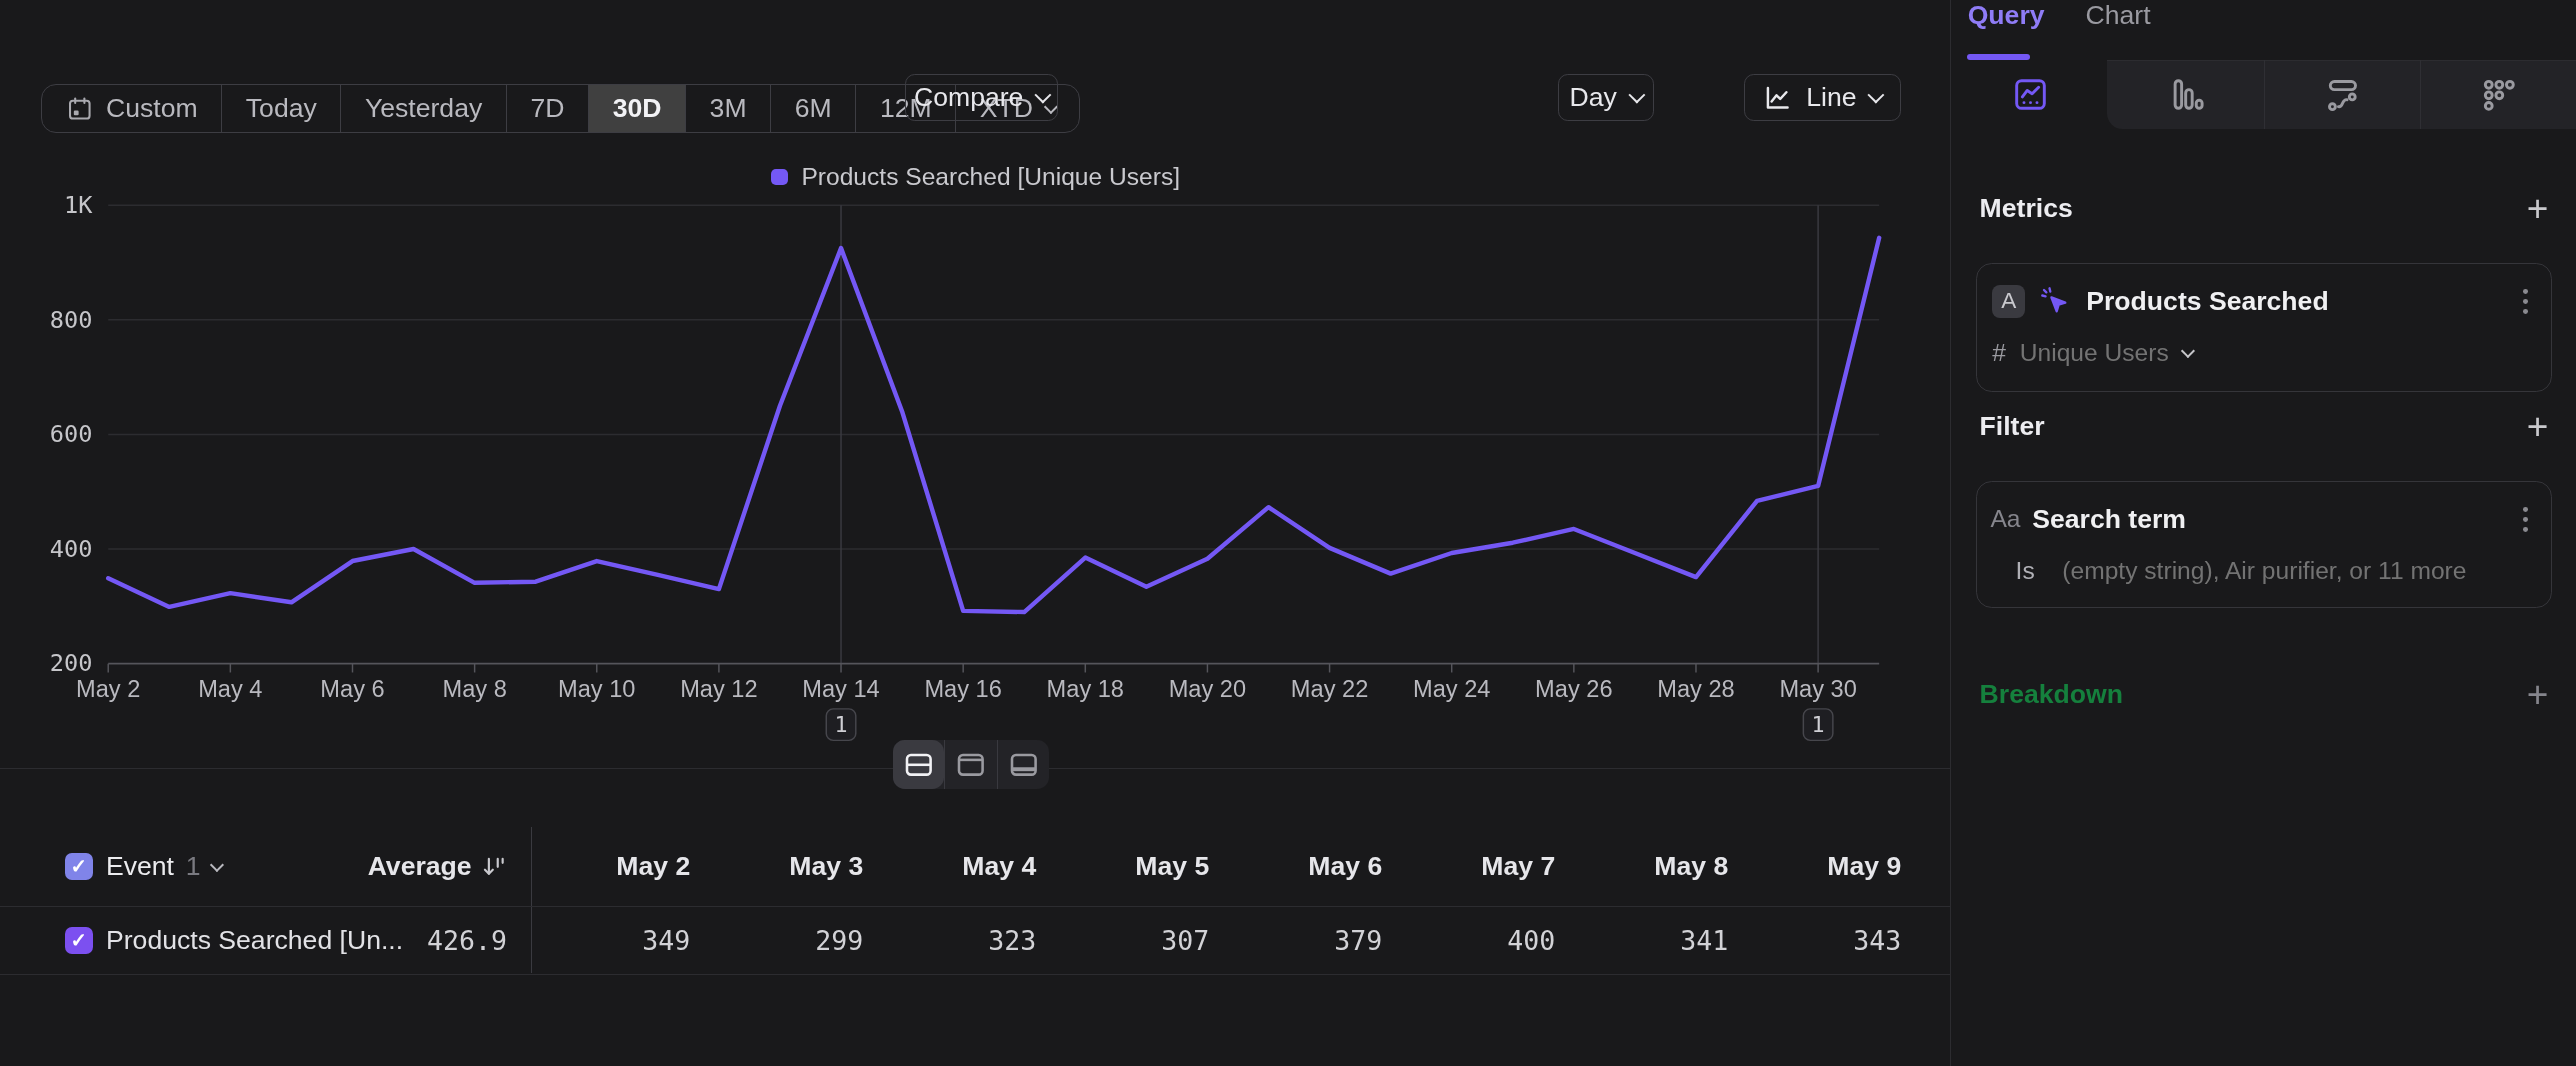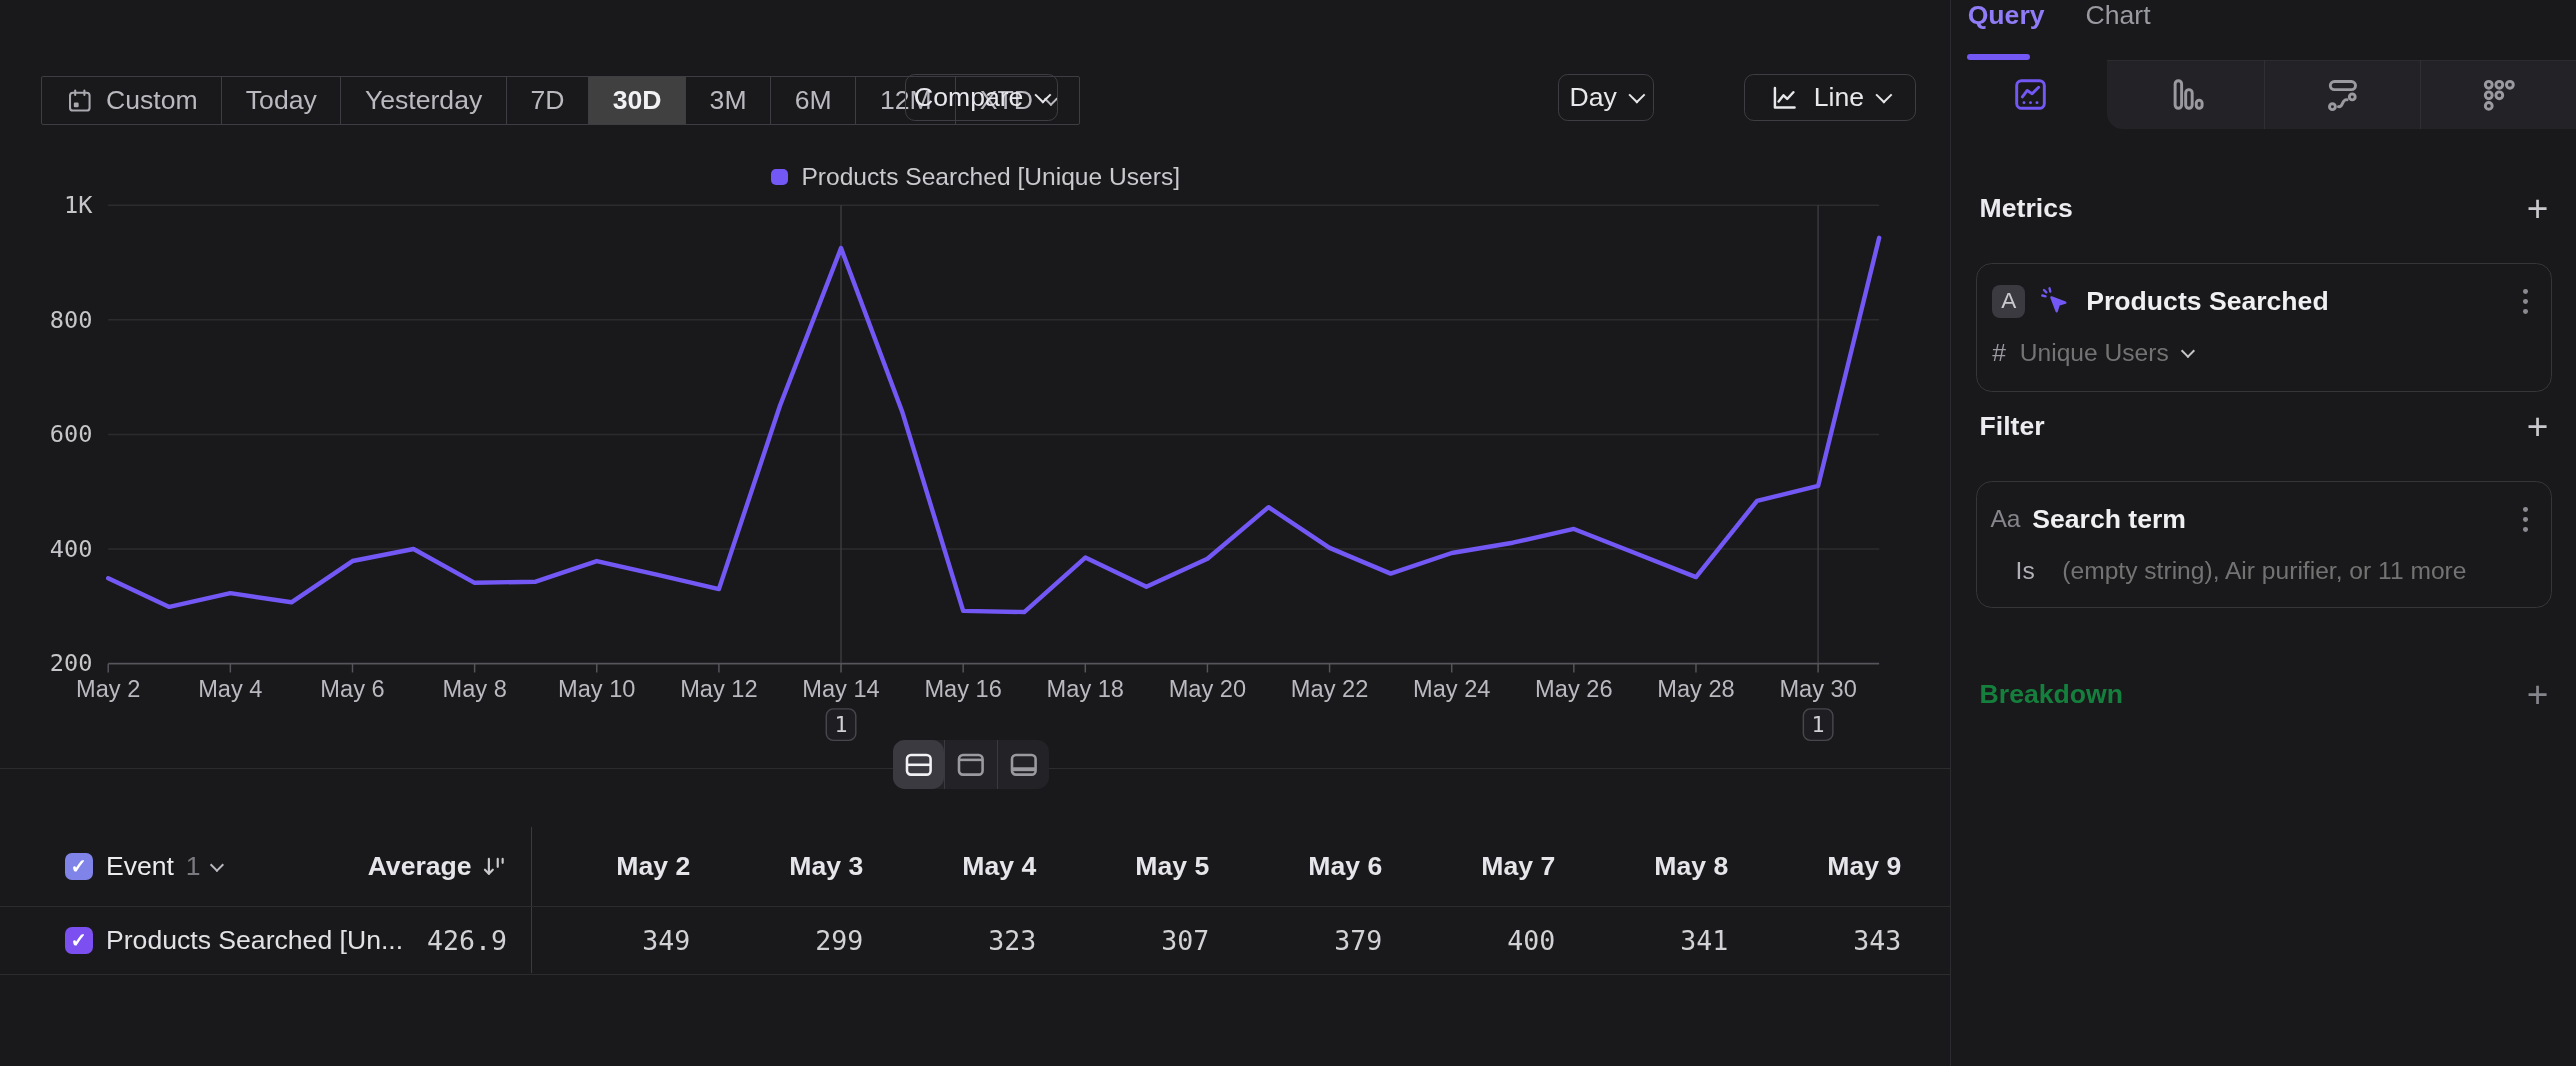--- a/index.html
+++ b/index.html
@@ -7,23 +7,23 @@
          font-family:"Liberation Sans", sans-serif; color:#ececef;
          -webkit-font-smoothing:antialiased; }
   .mono { font-family:"DejaVu Sans Mono", monospace; }
 
   
   .main  { position:absolute; left:0; top:0; width:1951px; height:1067px;
            border-right:1px solid #2c2c30; box-sizing:border-box; }
   .panel { position:absolute; left:1952px; top:0; width:624px; height:1067px; }
 
   
-  .range-group { position:absolute; left:41px; top:76px; height:47px;
+  .range-group { position:absolute; left:41px; top:84px; height:47px;
                  display:inline-flex; align-items:stretch;
-                 border:1px solid #3d3d43; border-radius:2px; overflow:hidden; }
+                 border:1px solid #3d3d43; border-radius:15px; overflow:hidden; }
   .range-item { display:flex; align-items:center; gap:12.8px; padding:0 23.6px;
                 font-size:26.6px; color:#b9b9bf; border-left:1px solid #3d3d43;
                 cursor:pointer; white-space:nowrap; }
   .range-item:first-child { border-left:none; }
   .range-item.sel { background:#404040; color:#f2f2f5; font-weight:600; }
   .btn { position:absolute; top:74px; height:47px; box-sizing:border-box;
          display:inline-flex; align-items:center; justify-content:center; gap:13.8px;
          border:1px solid #3d3d43; border-radius:9.8px; background:transparent;
          font-size:26.6px; color:#e8e8ec; padding:0 23.6px;
          font-family:"Liberation Sans", sans-serif; cursor:pointer; }
@@ -165,21 +165,21 @@
   <button class="btn" style="left:905px; width:153px;">
     <span>Compare</span>
     <span class="chev"></span>
   </button>
 
   <button class="btn" style="left:1558px; width:96px; padding:0 1px;align-items:center;">
     <span>Day</span>
     <span class="chev"></span>
   </button>
 
-  <button class="btn" style="left:1744px; width:172px; padding:0 17.7px;">
+  <button class="btn" style="left:1744px; width:157px; padding:0 17.7px;">
     <svg class="ic" width="29.5" height="29.5" viewBox="0 0 24 24" fill="none" stroke="#e8e8ec" stroke-width="2" stroke-linecap="round" stroke-linejoin="round">
       <path d="M4 4 V20 H20"></path>
         <polyline points="7,15 11,10 14,13 19,7.5"></polyline>
     </svg>
     <span>Line</span>
     <span class="chev"></span>
   </button>
 
   <div class="legend">
     <span class="legend-swatch" id="legend-swatch" style="background: rgb(116, 88, 245);"></span>

